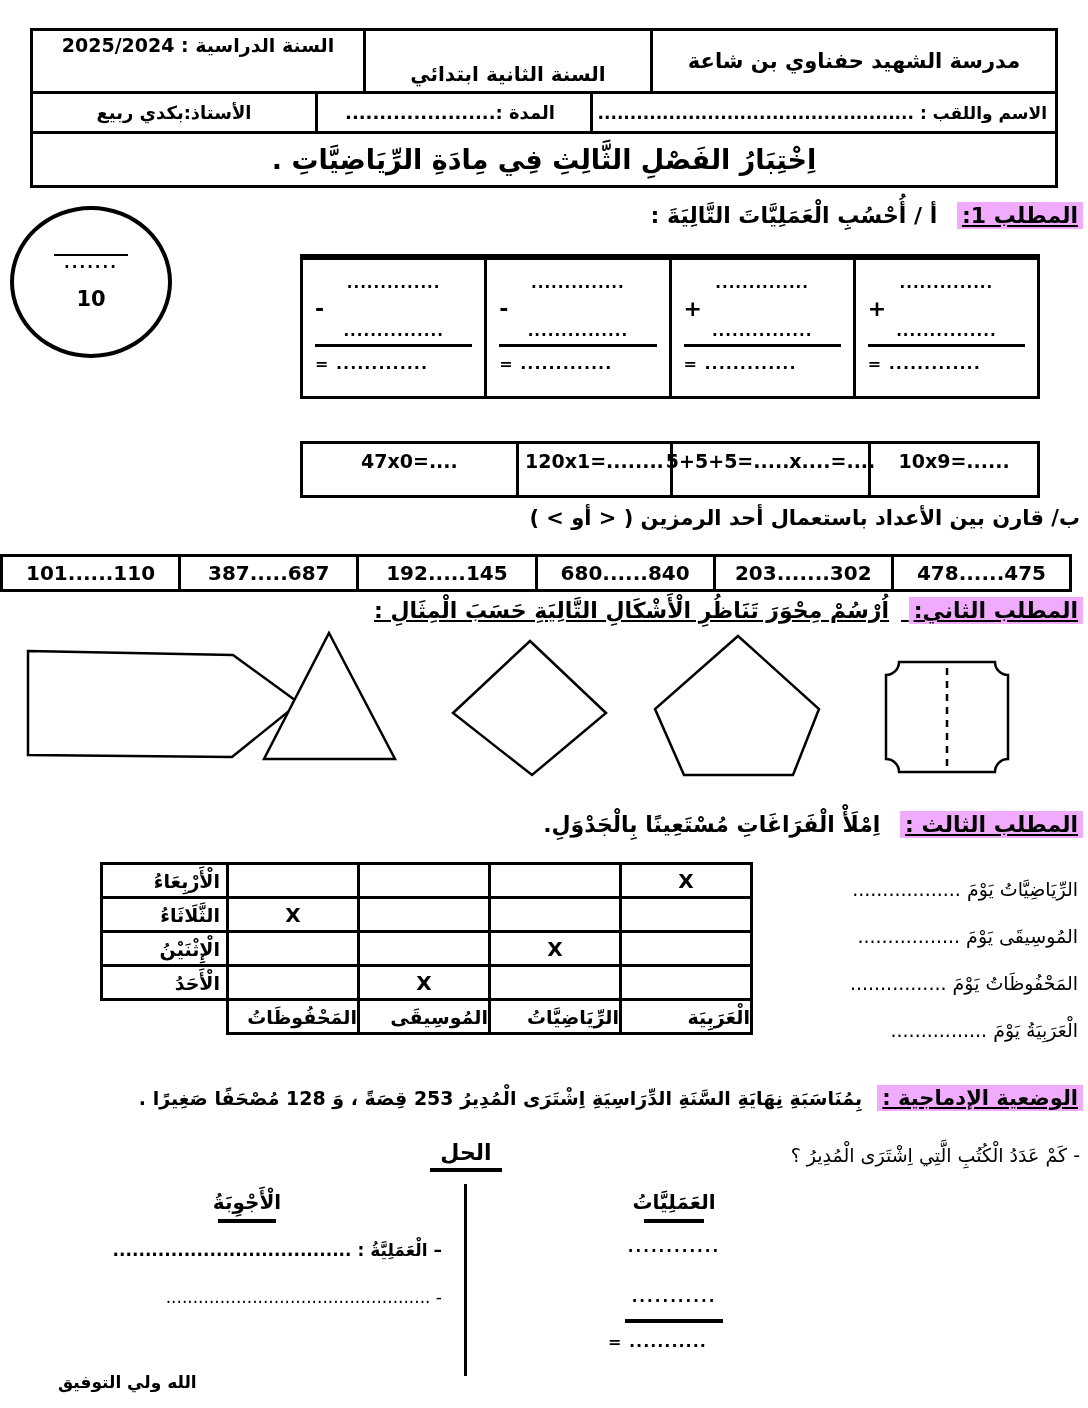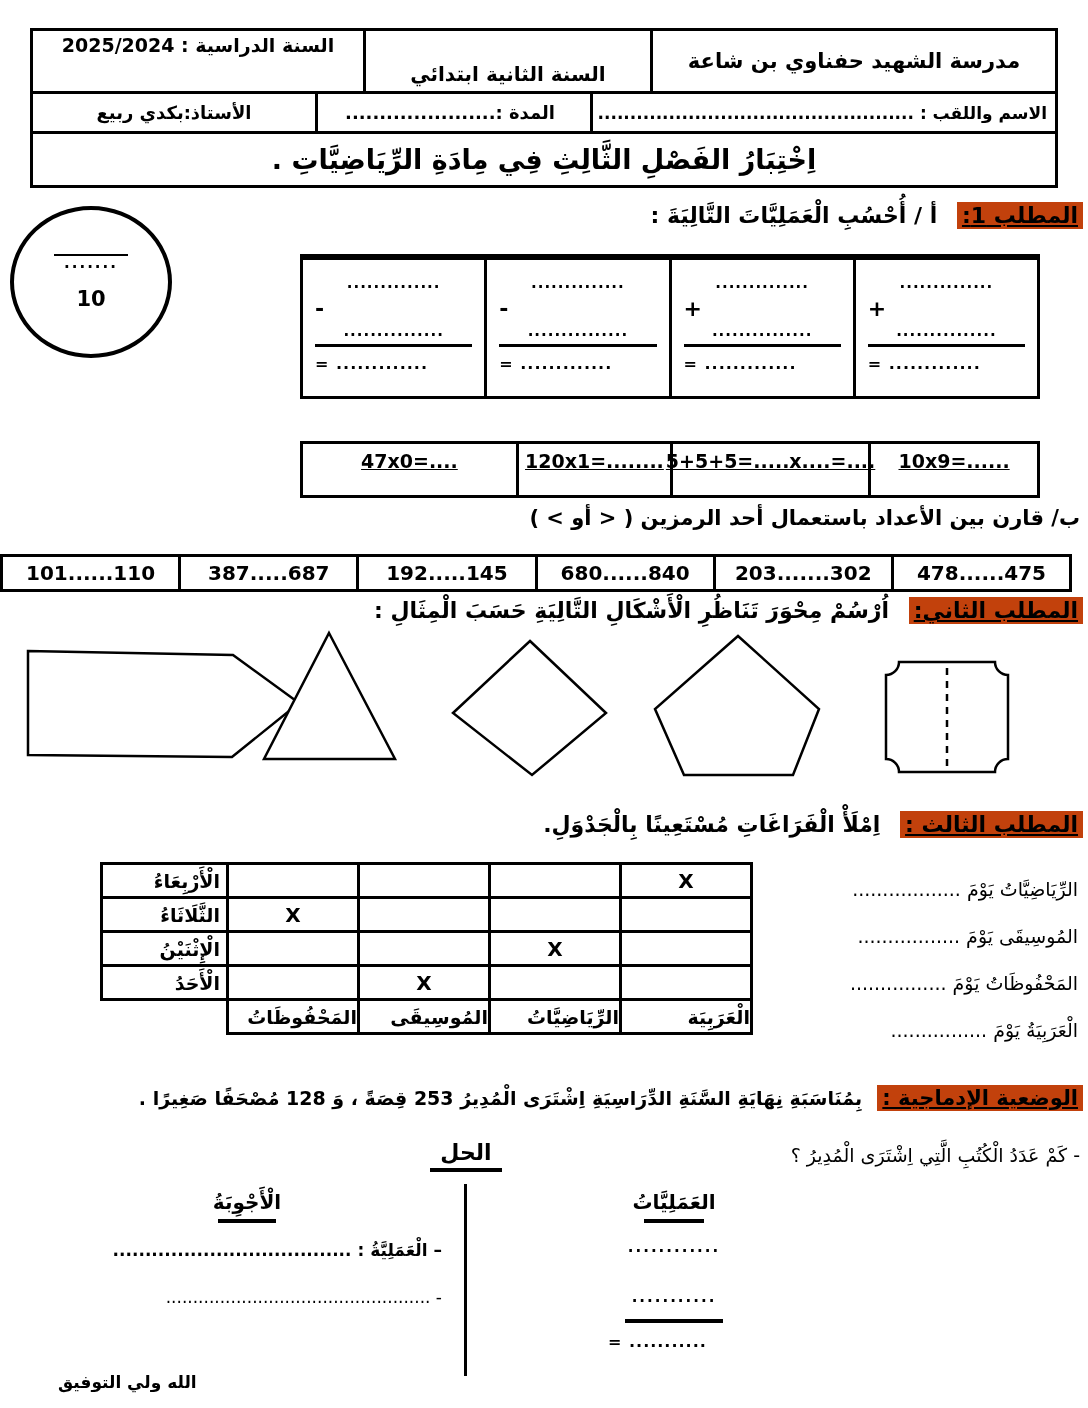--- a/index.html
+++ b/index.html
@@ -29,40 +29,40 @@
   
   .score { position:absolute; left:10px; top:206px; width:162px; height:152px;
            border:4px solid #000; border-radius:50%;
            display:flex; flex-direction:column; align-items:center; justify-content:center; }
   .score-line { width:74px; border-top:2.5px solid #000; }
   .score-dots { font-weight:bold; font-size:15px; letter-spacing:2px; line-height:15px; }
   .score-total { font-weight:bold; font-size:21px; margin-top:16px; }
 
   
   .sec-head { position:absolute; direction:rtl; font-weight:bold; font-size:22px; white-space:nowrap; }
-  .badge { background:#c2410c; text-decoration:underline; padding:1px 5px; }
+  .badge { background:#f0abfc; text-decoration:underline; padding:1px 5px; }
   .sec-text { margin-right:12px; }
 
   
   .ops { position:absolute; left:300px; top:254px; width:740px; border:3px solid #000; direction:ltr; }
   .ops-head { display:flex; height:37px; }
   .ops-head .oc, .ops-body .oc { flex:1; }
   .ops-head .oc { display:flex; align-items:center; justify-content:center; font-weight:bold; font-size:19px; }
   .ops-head .oc + .oc, .ops-body .oc + .oc { border-left:3px solid #000; }
   .ops-body { display:flex; height:139px; border-top:3px solid #000; }
   .ops-body .oc { padding-top:14px; font-weight:bold; }
   .op-dots1, .op-dots2 { text-align:center; font-size:15px; letter-spacing:1px; }
   .op-sign { padding-left:12px; font-size:22px; line-height:18px; margin-top:8px; }
   .op-dots2 { margin-top:4px; }
   .op-line { border-top:3px solid #000; margin:4px 12px 0; }
   .op-res { padding-left:12px; font-size:16px; margin-top:7px; letter-spacing:1px; }
 
   
   .mult { position:absolute; left:300px; top:441px; width:740px; height:57px; border:3px solid #000; display:flex; direction:ltr; }
-  .mult .mc { display:flex; justify-content:center; padding-top:6px; font-weight:bold; font-size:19px;text-decoration:underline; }
+  .mult .mc { display:flex; justify-content:center; padding-top:6px; font-weight:bold; font-size:19px; }
   .mult .mc + .mc { border-left:3px solid #000; }
   .mc-0 { width:29%; } .mc-1 { width:21%; } .mc-2 { width:27%; } .mc-3 { width:23%; }
 
   .cmp-label { position:absolute; right:8px; top:506px; direction:rtl; font-weight:bold; font-size:21px; }
   .cmp { position:absolute; left:0; top:554px; width:1072px; height:38px; border:3px solid #000; display:flex; direction:ltr; }
   .cmp .cc { flex:1; display:flex; align-items:center; justify-content:center; font-weight:bold; font-size:20px; }
   .cmp .cc + .cc { border-left:3px solid #000; }
 
   
   .shape { position:absolute; }
@@ -182,21 +182,21 @@
   <div class="cmp-label">ب/ قارن بين الأعداد باستعمال أحد الرمزين ( &lt; أو &gt; )</div>
   <div class="cmp">
     <div class="cc ltr">101......110</div>
     <div class="cc ltr">387.....687</div>
     <div class="cc ltr">192.....145</div>
     <div class="cc ltr">680......840</div>
     <div class="cc ltr">203.......302</div>
     <div class="cc ltr">478......475</div>
   </div>
 
-  <div class="sec-head" style="right:5px; top:598px;">
+  <div class="sec-head" style="right:5px; top:598px;text-decoration:underline;">
     <span class="badge">المطلب الثاني:</span>
     <span class="sec-text">اُرْسُمْ مِحْوَرَ تَنَاظُرِ الْأَشْكَالِ التَّالِيَةِ حَسَبَ الْمِثَالِ :</span>
   </div>
 
   <svg class="shape" style="left:25px; top:645px;" width="278" height="116">
     <polygon points="3,6 208,10 274,58 207,112 3,110" fill="#ffffff" stroke="#000" stroke-width="2.5"></polygon>
   </svg>
   <svg class="shape" style="left:260px; top:630px;" width="140" height="132">
     <polygon points="69,3 135,129 4,129" fill="#ffffff" stroke="#000" stroke-width="2.5"></polygon>
   </svg>

